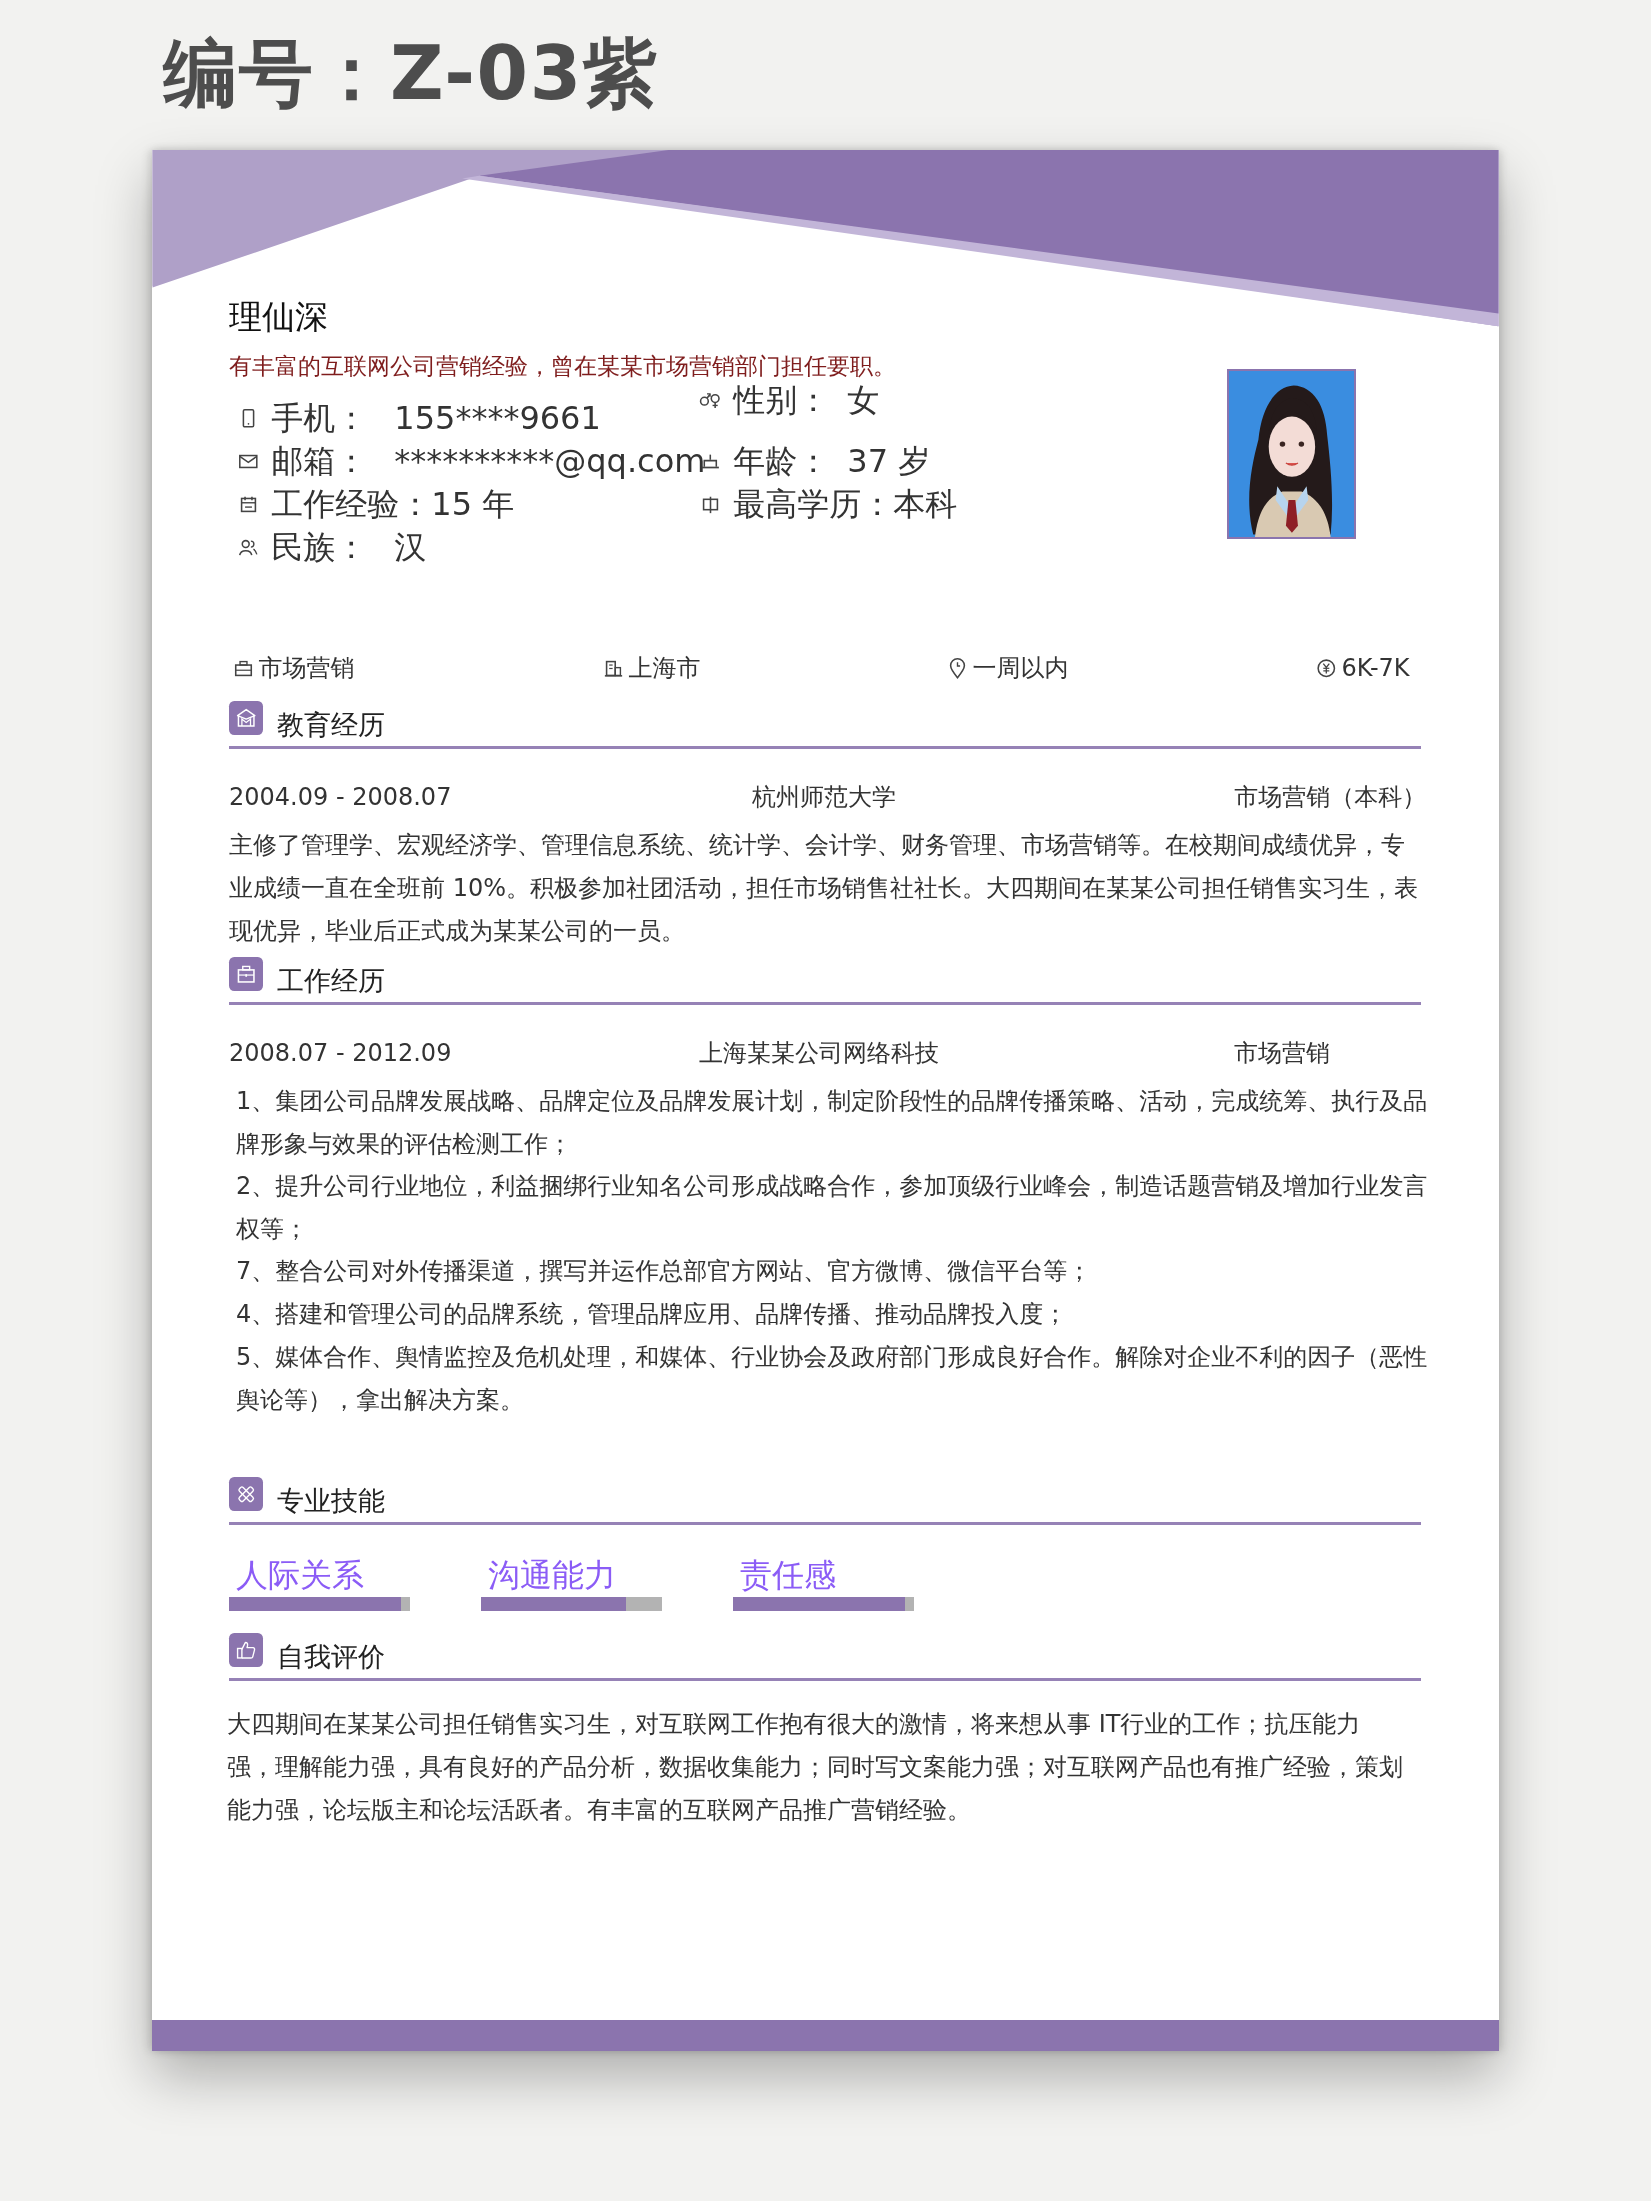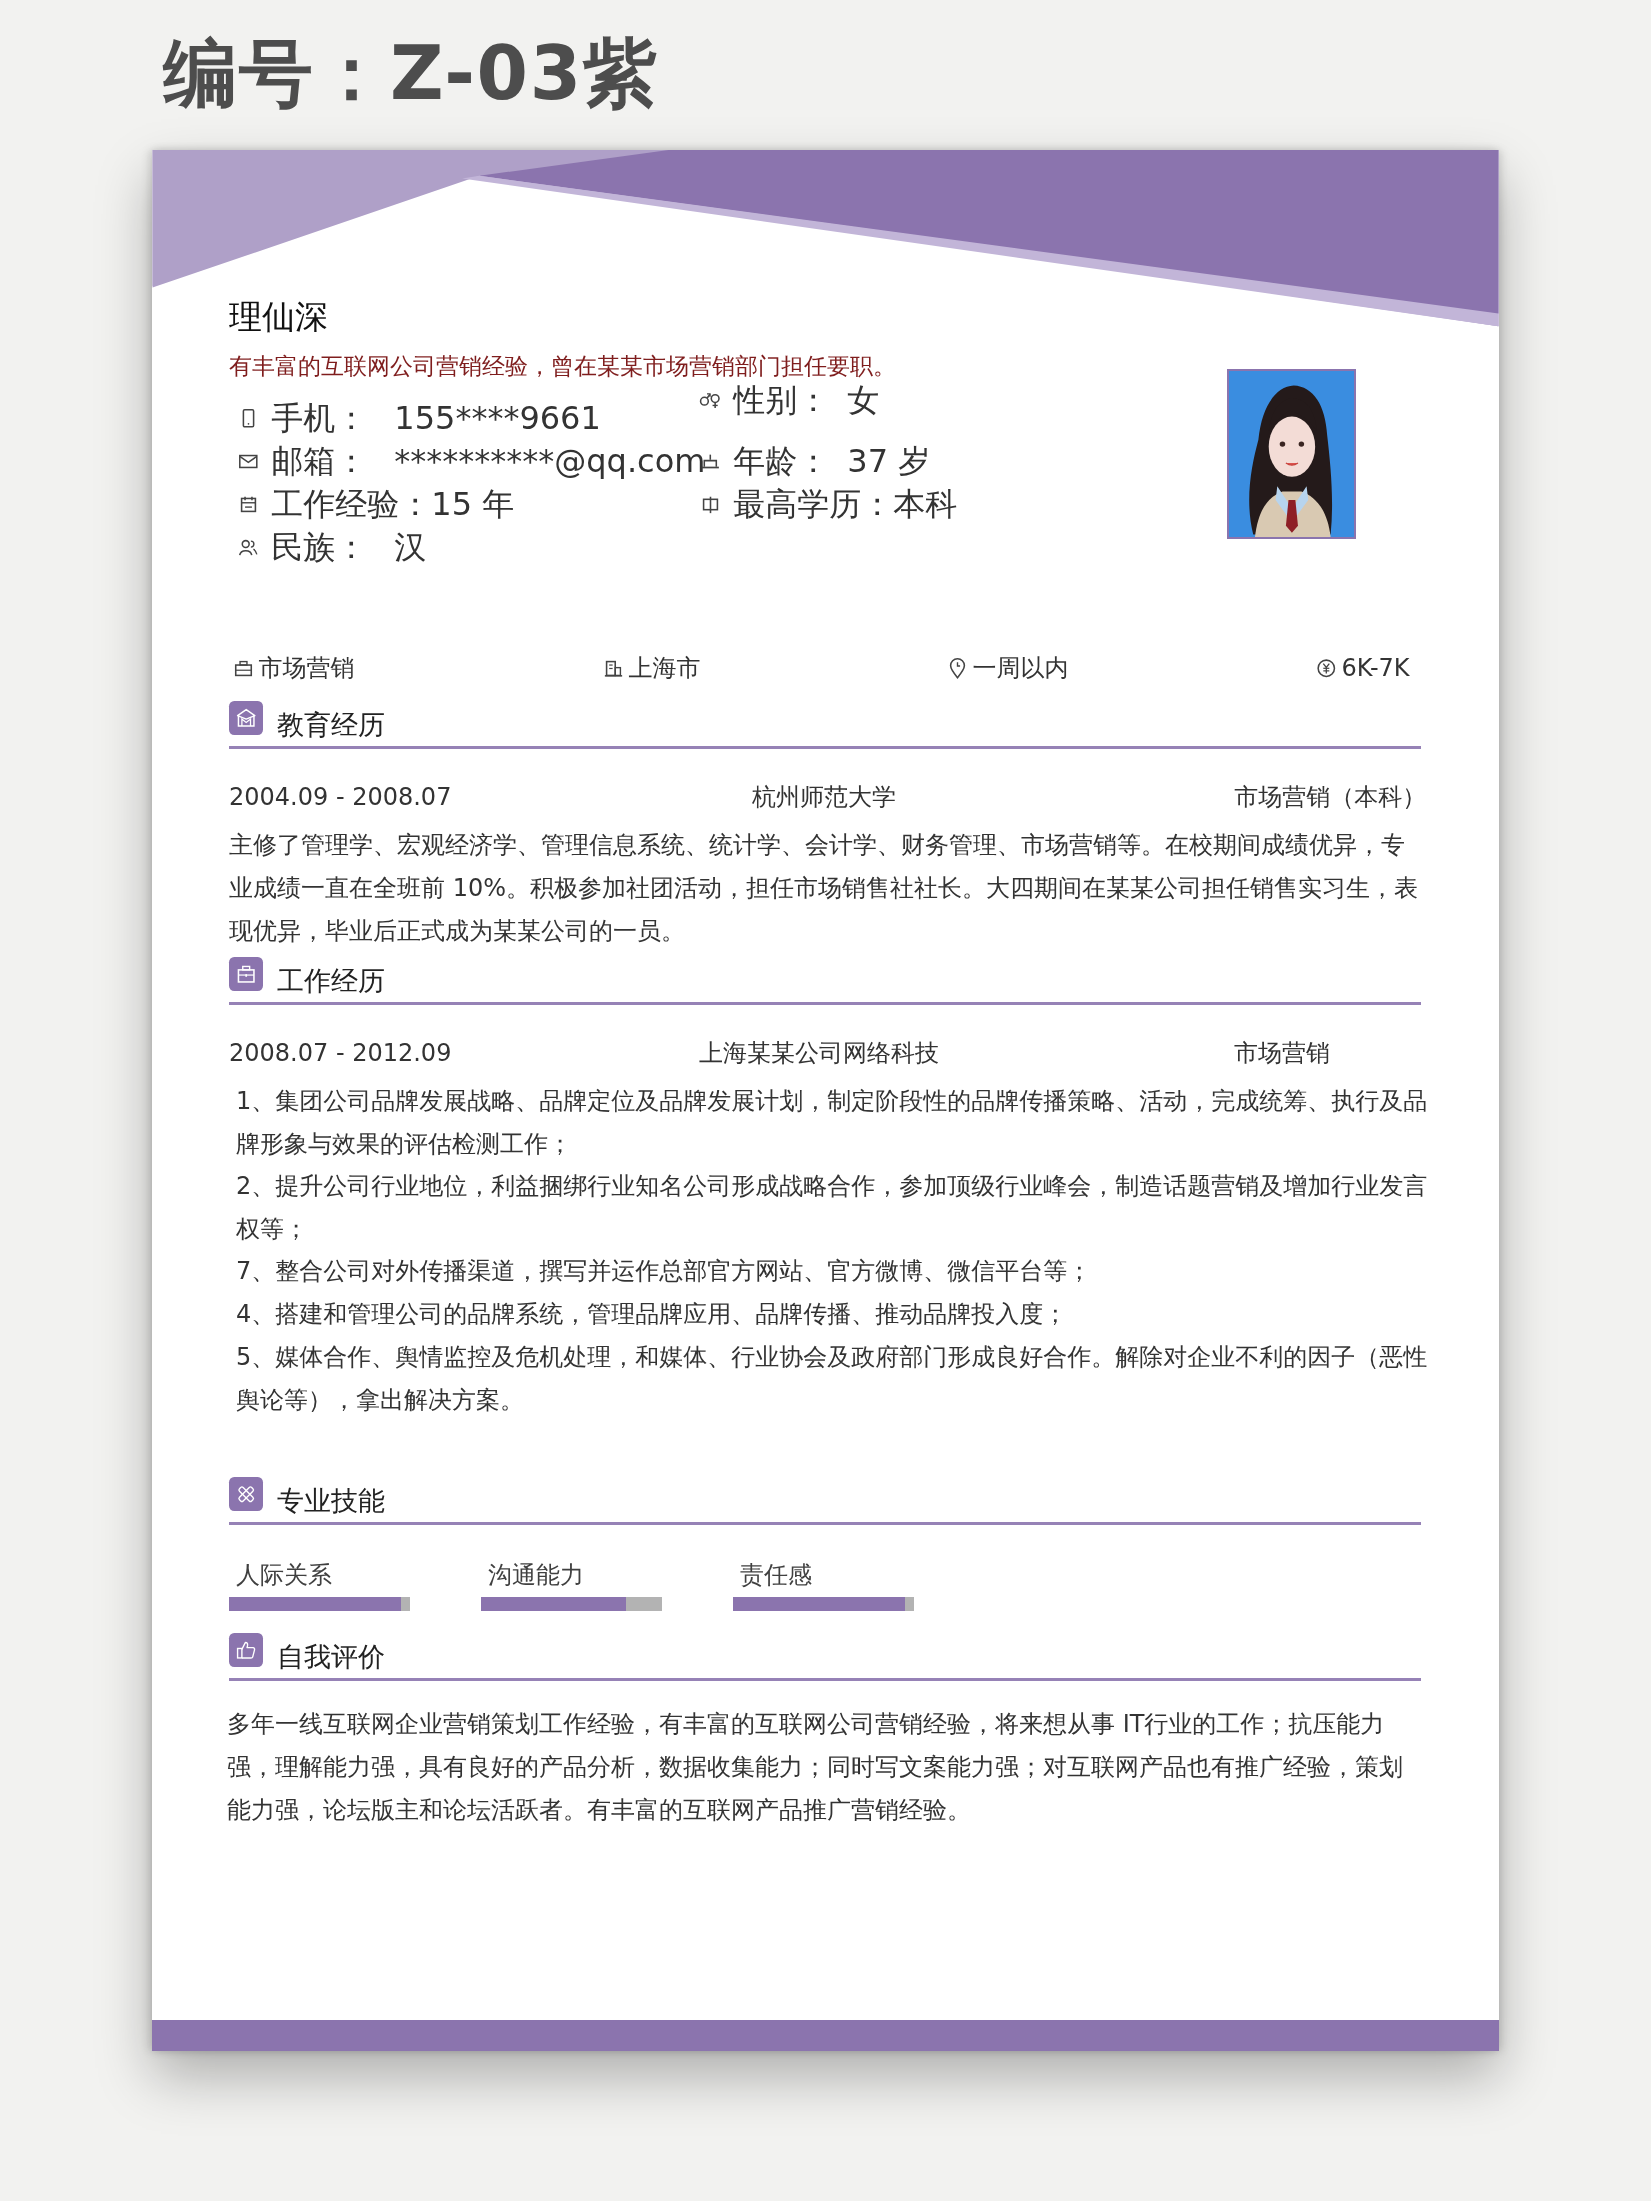--- a/index.html
+++ b/index.html
@@ -45,21 +45,21 @@
   .intent-item { position:absolute; display:flex; align-items:center; font-size:24px; color:#333; line-height:34px; white-space:nowrap; }
   .intent-item .ico { width:24px; height:24px; display:inline-flex; align-items:center; justify-content:center; margin-right:3.4px; }
 
   .row3 { position:absolute; left:77px; width:1192px; height:34px; font-size:24px; color:#333; line-height:34px; }
   .row3 span { position:absolute; top:0; white-space:nowrap; }
 
   .para { position:absolute; left:77px; width:1196px; font-size:24px; color:#333; line-height:43px; }
   .list-item { position:absolute; left:84px; width:1192px; font-size:24px; color:#333; line-height:43px; }
 
   .skill { position:absolute; top:0; }
-  .skill .sname { font-size:24px; color:#404040; line-height:34px; padding-left:6.9px; }
+  .skill .sname { font-size:32px; color:#8b5cf6; line-height:34px; padding-left:6.9px; }
   .skill .bar { position:relative; width:181px; height:13.8px; background:#b3b3b3; margin-top:5.2px; }
   .skill .fill { position:absolute; left:0; top:0; height:13.8px; background:#8b74ae; }
 </style>
 </head>
 <body>
 
 <div class="doc-code">编号：Z-03紫</div>
 
 <div class="page">
 
@@ -297,17 +297,17 @@
     <div class="badge">
       <svg width="22.4" height="22.4" viewBox="0 0 26 26">
           <rect x="3" y="11" width="5" height="11" fill="none" stroke="#fff" stroke-width="1.6"></rect>
           <path d="M8,12 L12,4 C14,4 15,5 14.5,8 L14,10 L21,10 C22.5,10 23,11.5 22.6,13 L20.5,21 C20.2,22 19.5,22 18.5,22 L8,22" fill="none" stroke="#fff" stroke-width="1.6" stroke-linejoin="round"></path>
         </svg>
     </div>
     <div class="title">自我评价</div>
     <div class="rule"></div>
   </div>
 
-  <div class="para" style="top:1553px; left:75px; width:1179px;">多年一线互联网企业营销策划工作经验，有丰富的互联网公司营销经验，将来想从事 IT行业的工作；抗压能力强，理解能力强，具有良好的产品分析，数据收集能力；同时写文案能力强；对互联网产品也有推广经验，策划能力强，论坛版主和论坛活跃者。有丰富的互联网产品推广营销经验。</div>
+  <div class="para" style="top:1553px; left:75px; width:1179px;">大四期间在某某公司担任销售实习生，对互联网工作抱有很大的激情，将来想从事 IT行业的工作；抗压能力强，理解能力强，具有良好的产品分析，数据收集能力；同时写文案能力强；对互联网产品也有推广经验，策划能力强，论坛版主和论坛活跃者。有丰富的互联网产品推广营销经验。</div>
 
   <div class="footer-bar"></div>
 </div>
 
 
 </body></html>

